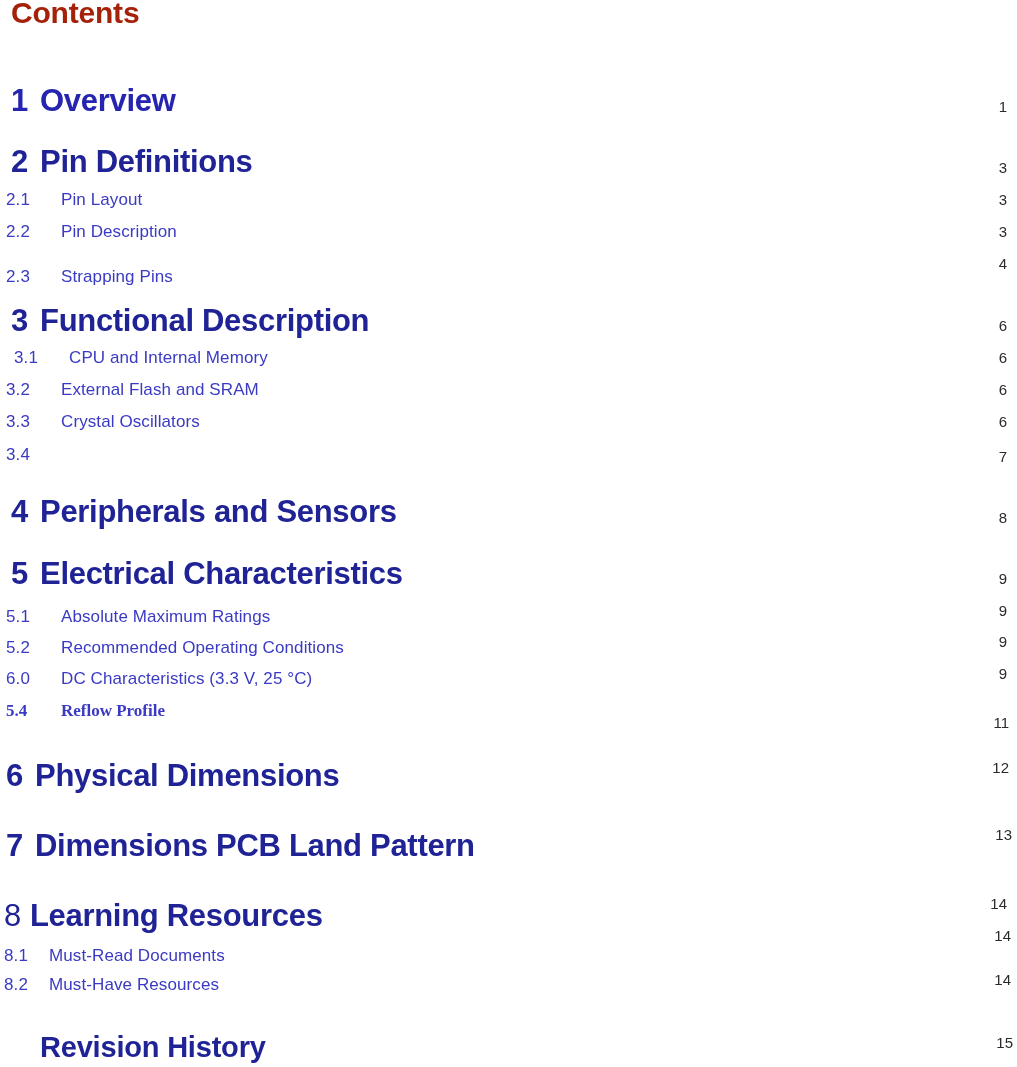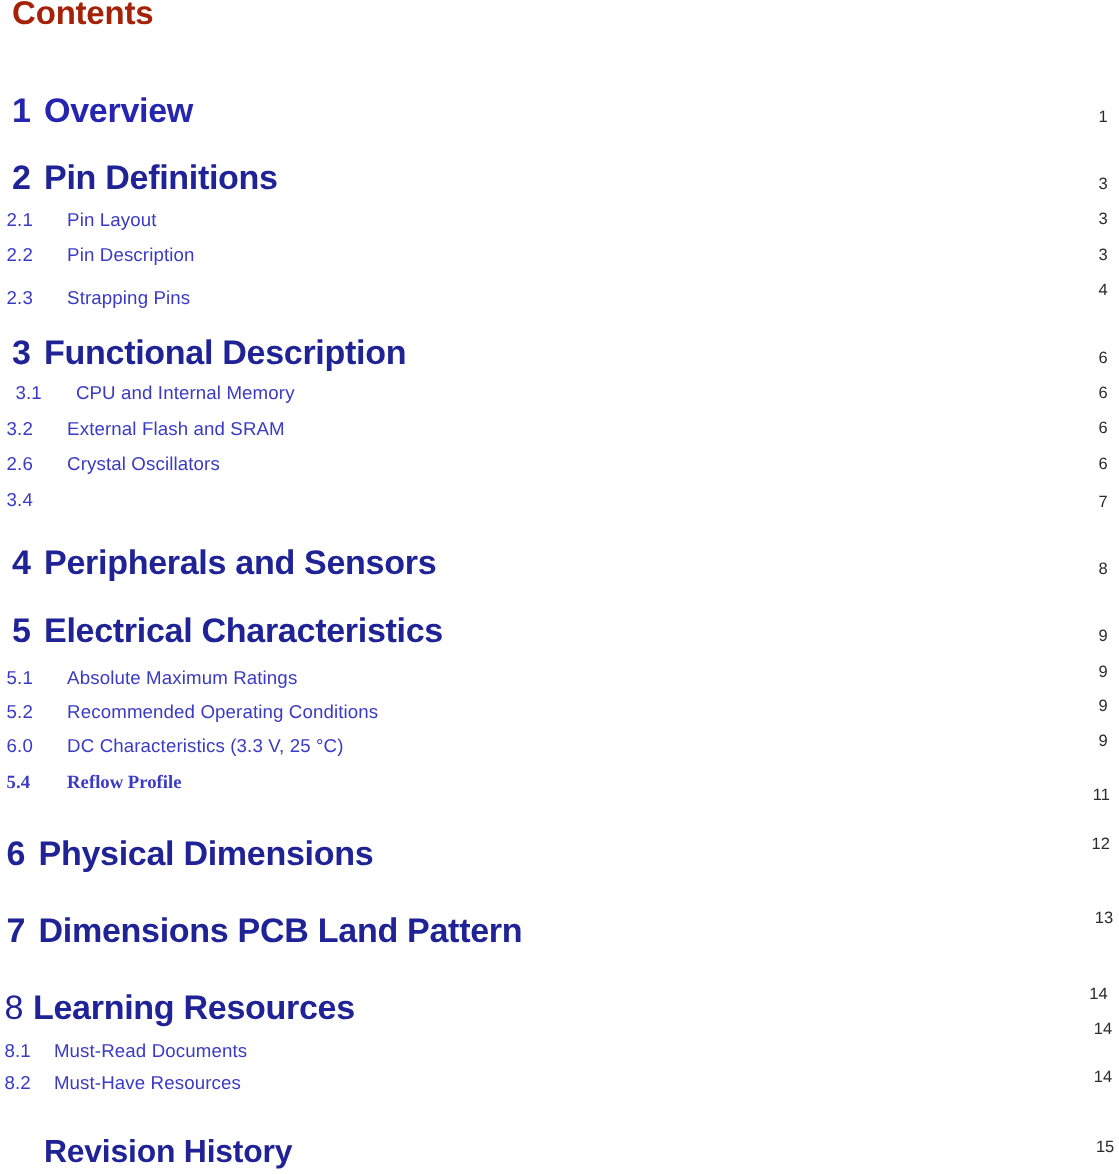--- a/index.html
+++ b/index.html
@@ -141,21 +141,21 @@
 
 <div class="toc-row lvl2">
   <div class="toc-entry" style="left:6px; top:222px;">
     <span class="num">2.2</span>
     <span class="title">Pin Description</span>
   </div>
   <div class="toc-page" style="right:10px; top:223px;">3</div>
 </div>
 
 <div class="toc-row lvl2">
-  <div class="toc-entry" style="left:6px; top:261px;">
+  <div class="toc-entry" style="left:6px; top:267px;">
     <span class="num">2.3</span>
     <span class="title">Strapping Pins</span>
   </div>
   <div class="toc-page" style="right:10px; top:255px;">4</div>
 </div>
 
 <div class="toc-row lvl1">
   <div class="toc-entry" style="left:11px; top:303px;">
     <span class="num">3</span>
     <span class="title">Functional Description</span>
@@ -174,21 +174,21 @@
 <div class="toc-row lvl2">
   <div class="toc-entry" style="left:6px; top:380px;">
     <span class="num">3.2</span>
     <span class="title">External Flash and SRAM</span>
   </div>
   <div class="toc-page" style="right:10px; top:381px;">6</div>
 </div>
 
 <div class="toc-row lvl2">
   <div class="toc-entry" style="left:6px; top:412px;">
-    <span class="num">2.6</span>
+    <span class="num">3.3</span>
     <span class="title">Crystal Oscillators</span>
   </div>
   <div class="toc-page" style="right:10px; top:413px;">6</div>
 </div>
 
 <div class="toc-row lvl2">
   <div class="toc-entry" style="left:6px; top:445px;">
     <span class="num">3.4</span>
   </div>
   <div class="toc-page" style="right:10px; top:448px;">7</div>

